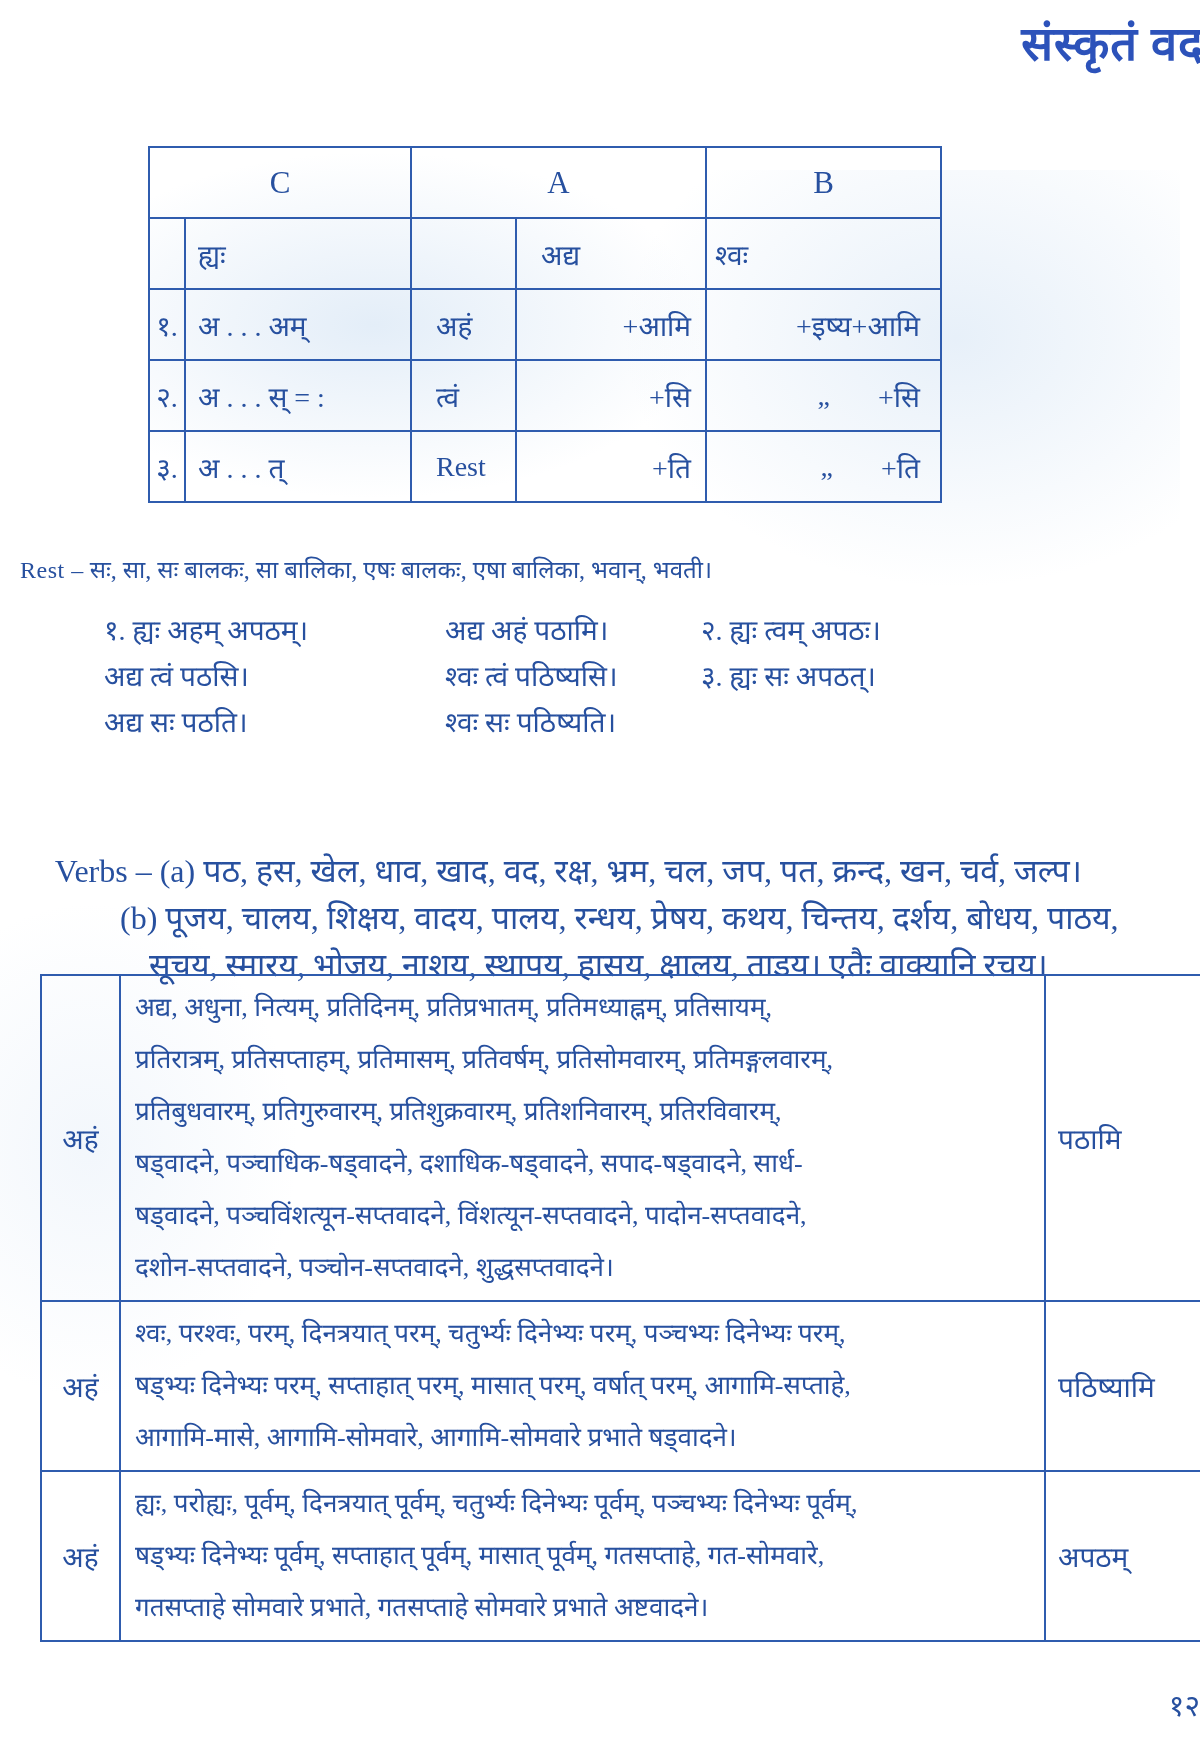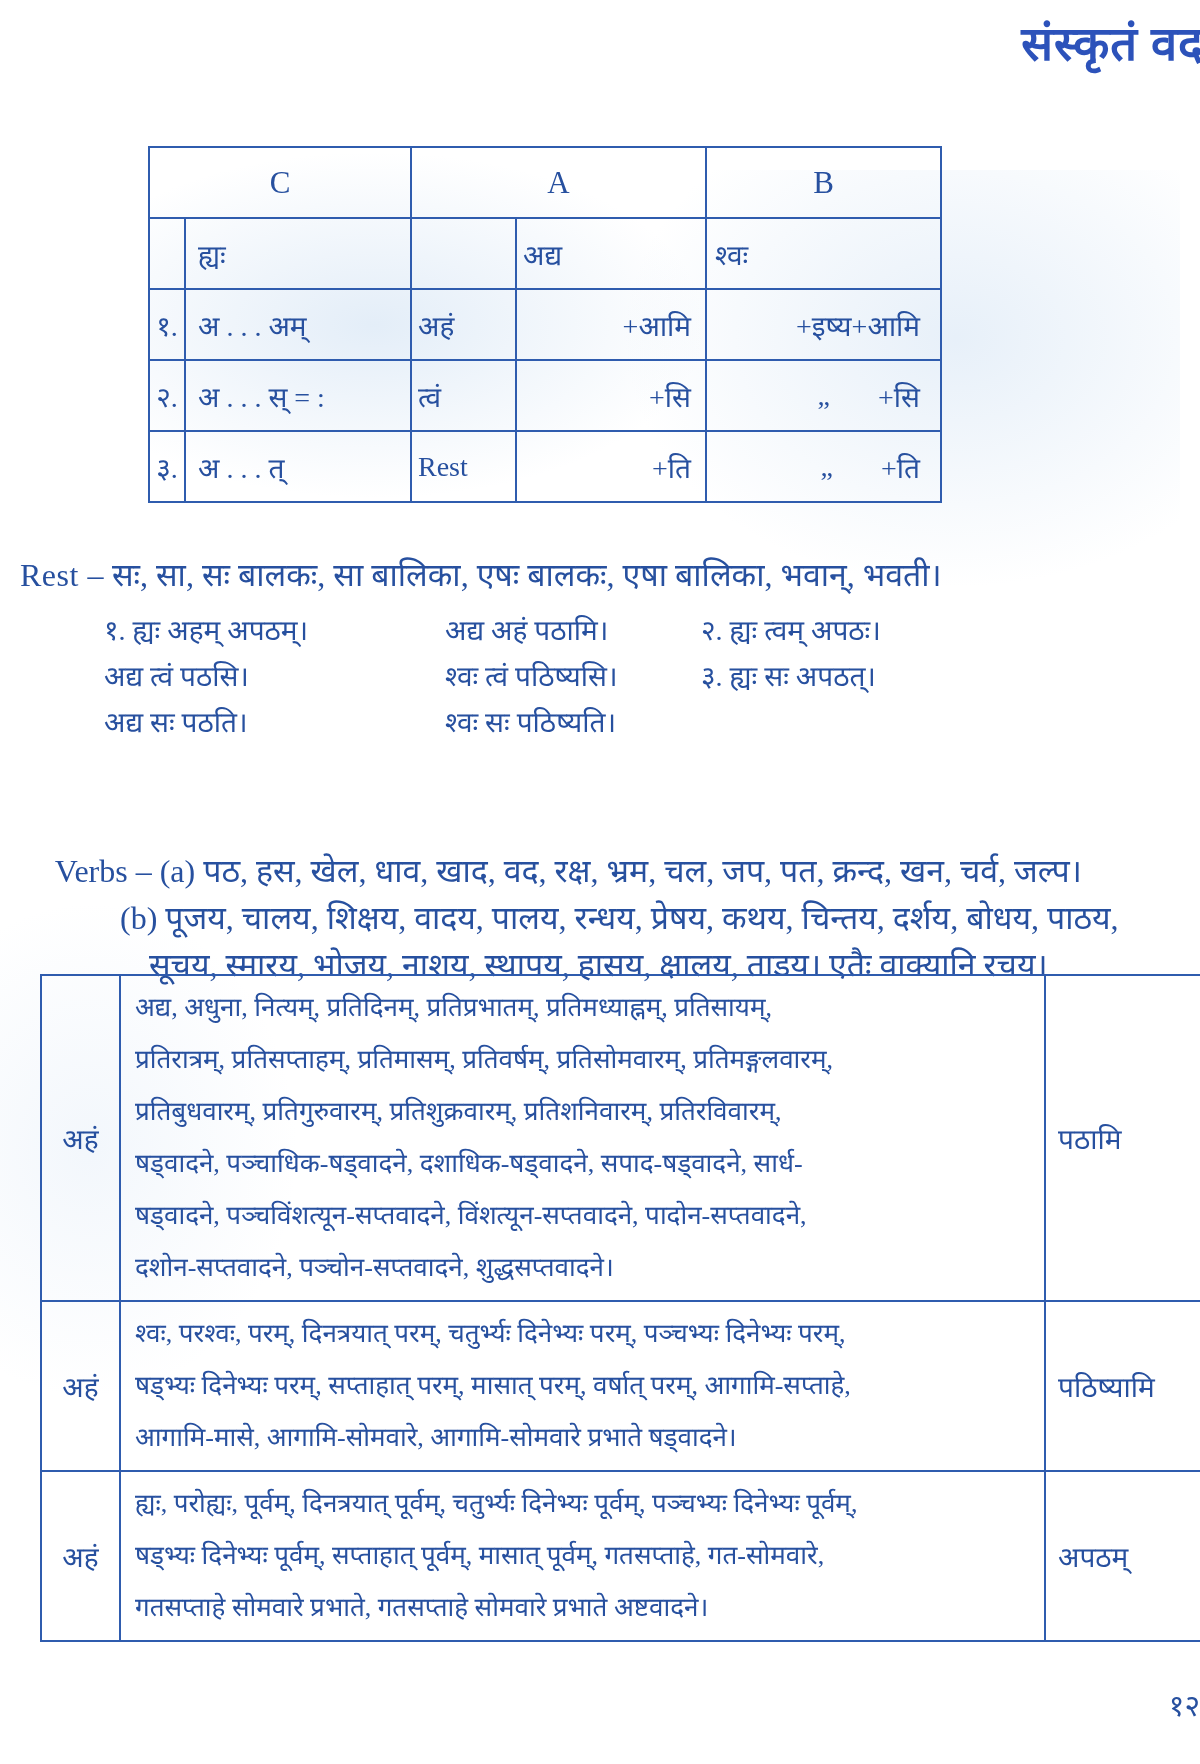--- a/index.html
+++ b/index.html
@@ -37,30 +37,30 @@
   }
   .top-table td {
     border:2.5px solid #2f5cae;
     font-size:28px; color:#27509f;
     padding:0 10px; height:69px;
     vertical-align:middle; overflow:hidden;
   }
   .top-table .hdr td { text-align:center; font-size:31px; padding:0; }
   .top-table td.numcell { text-align:center; padding:0; }
   .top-table td.patterncell { text-align:left; padding-left:12px; }
-  .top-table td.proncell { text-align:left; padding-left:6px; }
+  .top-table td.proncell { text-align:left; padding-left:24px; }
   .top-table td.suffixcell { text-align:right; padding-right:14px; }
   .top-table td.bcell { padding:0 20px 0 8px; }
   .top-table .bflex { display:flex; justify-content:flex-end; align-items:center; gap:48px;text-align:center; }
   .top-table td.bleftcell { text-align:left; padding-left:8px;border-radius:9px; }
 
   
   .rest-line {
     position:absolute; left:20px; top:552px;
-    font-size:32px; white-space:nowrap;
+    font-size:24px; white-space:nowrap;
   }
   .rest-line .lat { letter-spacing:0.5px; }
 
   
   .sentences {
     position:absolute; left:104px; top:608px;
     display:grid; grid-template-columns:341px 256px auto;
     font-size:28px; line-height:46px; white-space:nowrap;
   }
 

